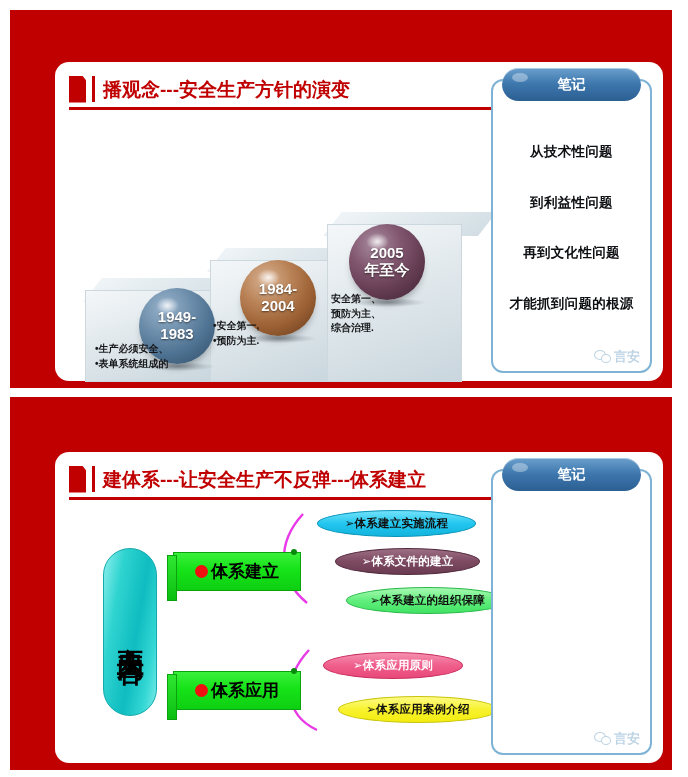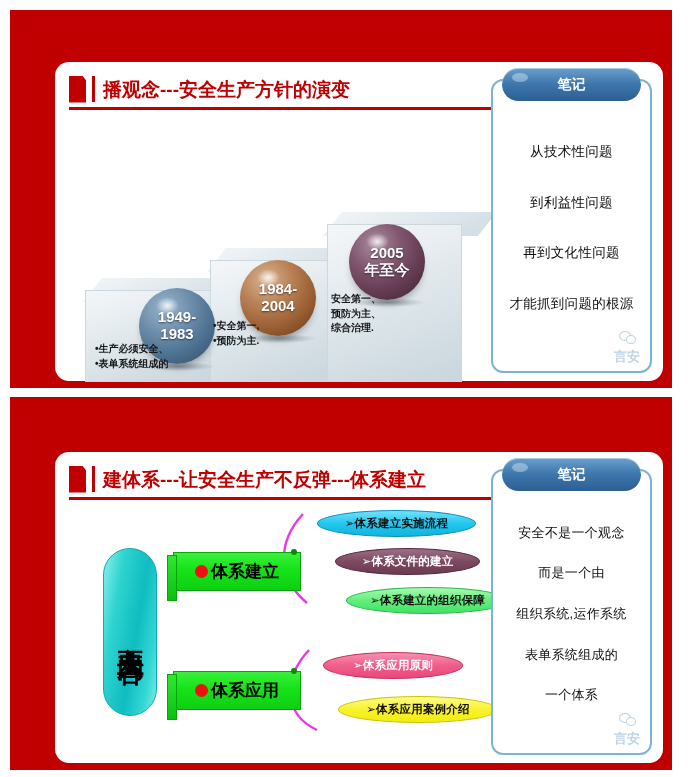--- a/index.html
+++ b/index.html
@@ -143,29 +143,28 @@
     content: ""; position: absolute; left: 10px; top: 5px;
     width: 16px; height: 9px; border-radius: 50%;
     background: rgba(255,255,255,.35);
   }
   .notes-body {
     position: absolute; left: 6px; right: 6px; top: 30px; bottom: 26px;
     display: flex; flex-direction: column; justify-content: space-evenly;
     align-items: center;
   }
   .notes-line {
-    font-size: 13.5px; font-weight: normal; color: #0d0f12;
+    font-size: 13.5px; font-weight: bold; color: #0d0f12;
     text-align: center; white-space: nowrap; letter-spacing: .3px;
   }
   .slide-2 .notes-line { font-size: 13px; }
   .wm {
     position: absolute; right: 10px; bottom: 5px;
     display: flex; align-items: center; gap: 3px;
     opacity: .5;
-    flex-direction: column;
   }
   .wm-icon {
     width: 17px; height: 14px; position: relative;
   }
   .wm-icon .b1, .wm-icon .b2 {
     position: absolute; border-radius: 50%;
     border: 1.4px solid #7aa8c8; background: #fff;
   }
   .wm-icon .b1 { left: 0; top: 0; width: 12px; height: 10px; }
   .wm-icon .b2 { left: 7px; top: 4px; width: 10px; height: 9px; }
@@ -353,27 +352,20 @@
 
         <div class="ell e1">➢体系建立实施流程</div>
         <div class="ell e2">➢体系文件的建立</div>
         <div class="ell e3">➢体系建立的组织保障</div>
         <div class="ell e4">➢体系应用原则</div>
         <div class="ell e5">➢体系应用案例介绍</div>
       </div>
 
       <div class="notes" style="right:11px;">
         <div class="notes-cap">笔记</div>
-        <div class="notes-body">
-          <div class="notes-line">安全不是一个观念</div>
-          <div class="notes-line">而是一个由</div>
-          <div class="notes-line">组织系统,运作系统</div>
-          <div class="notes-line">表单系统组成的</div>
-          <div class="notes-line">一个体系</div>
-        </div>
         <div class="wm">
           <span class="wm-icon">
             <span class="b1"></span>
               <span class="b2"></span>
           </span>
           <span class="wm-text">言安</span>
         </div>
       </div>
 
     </div>

